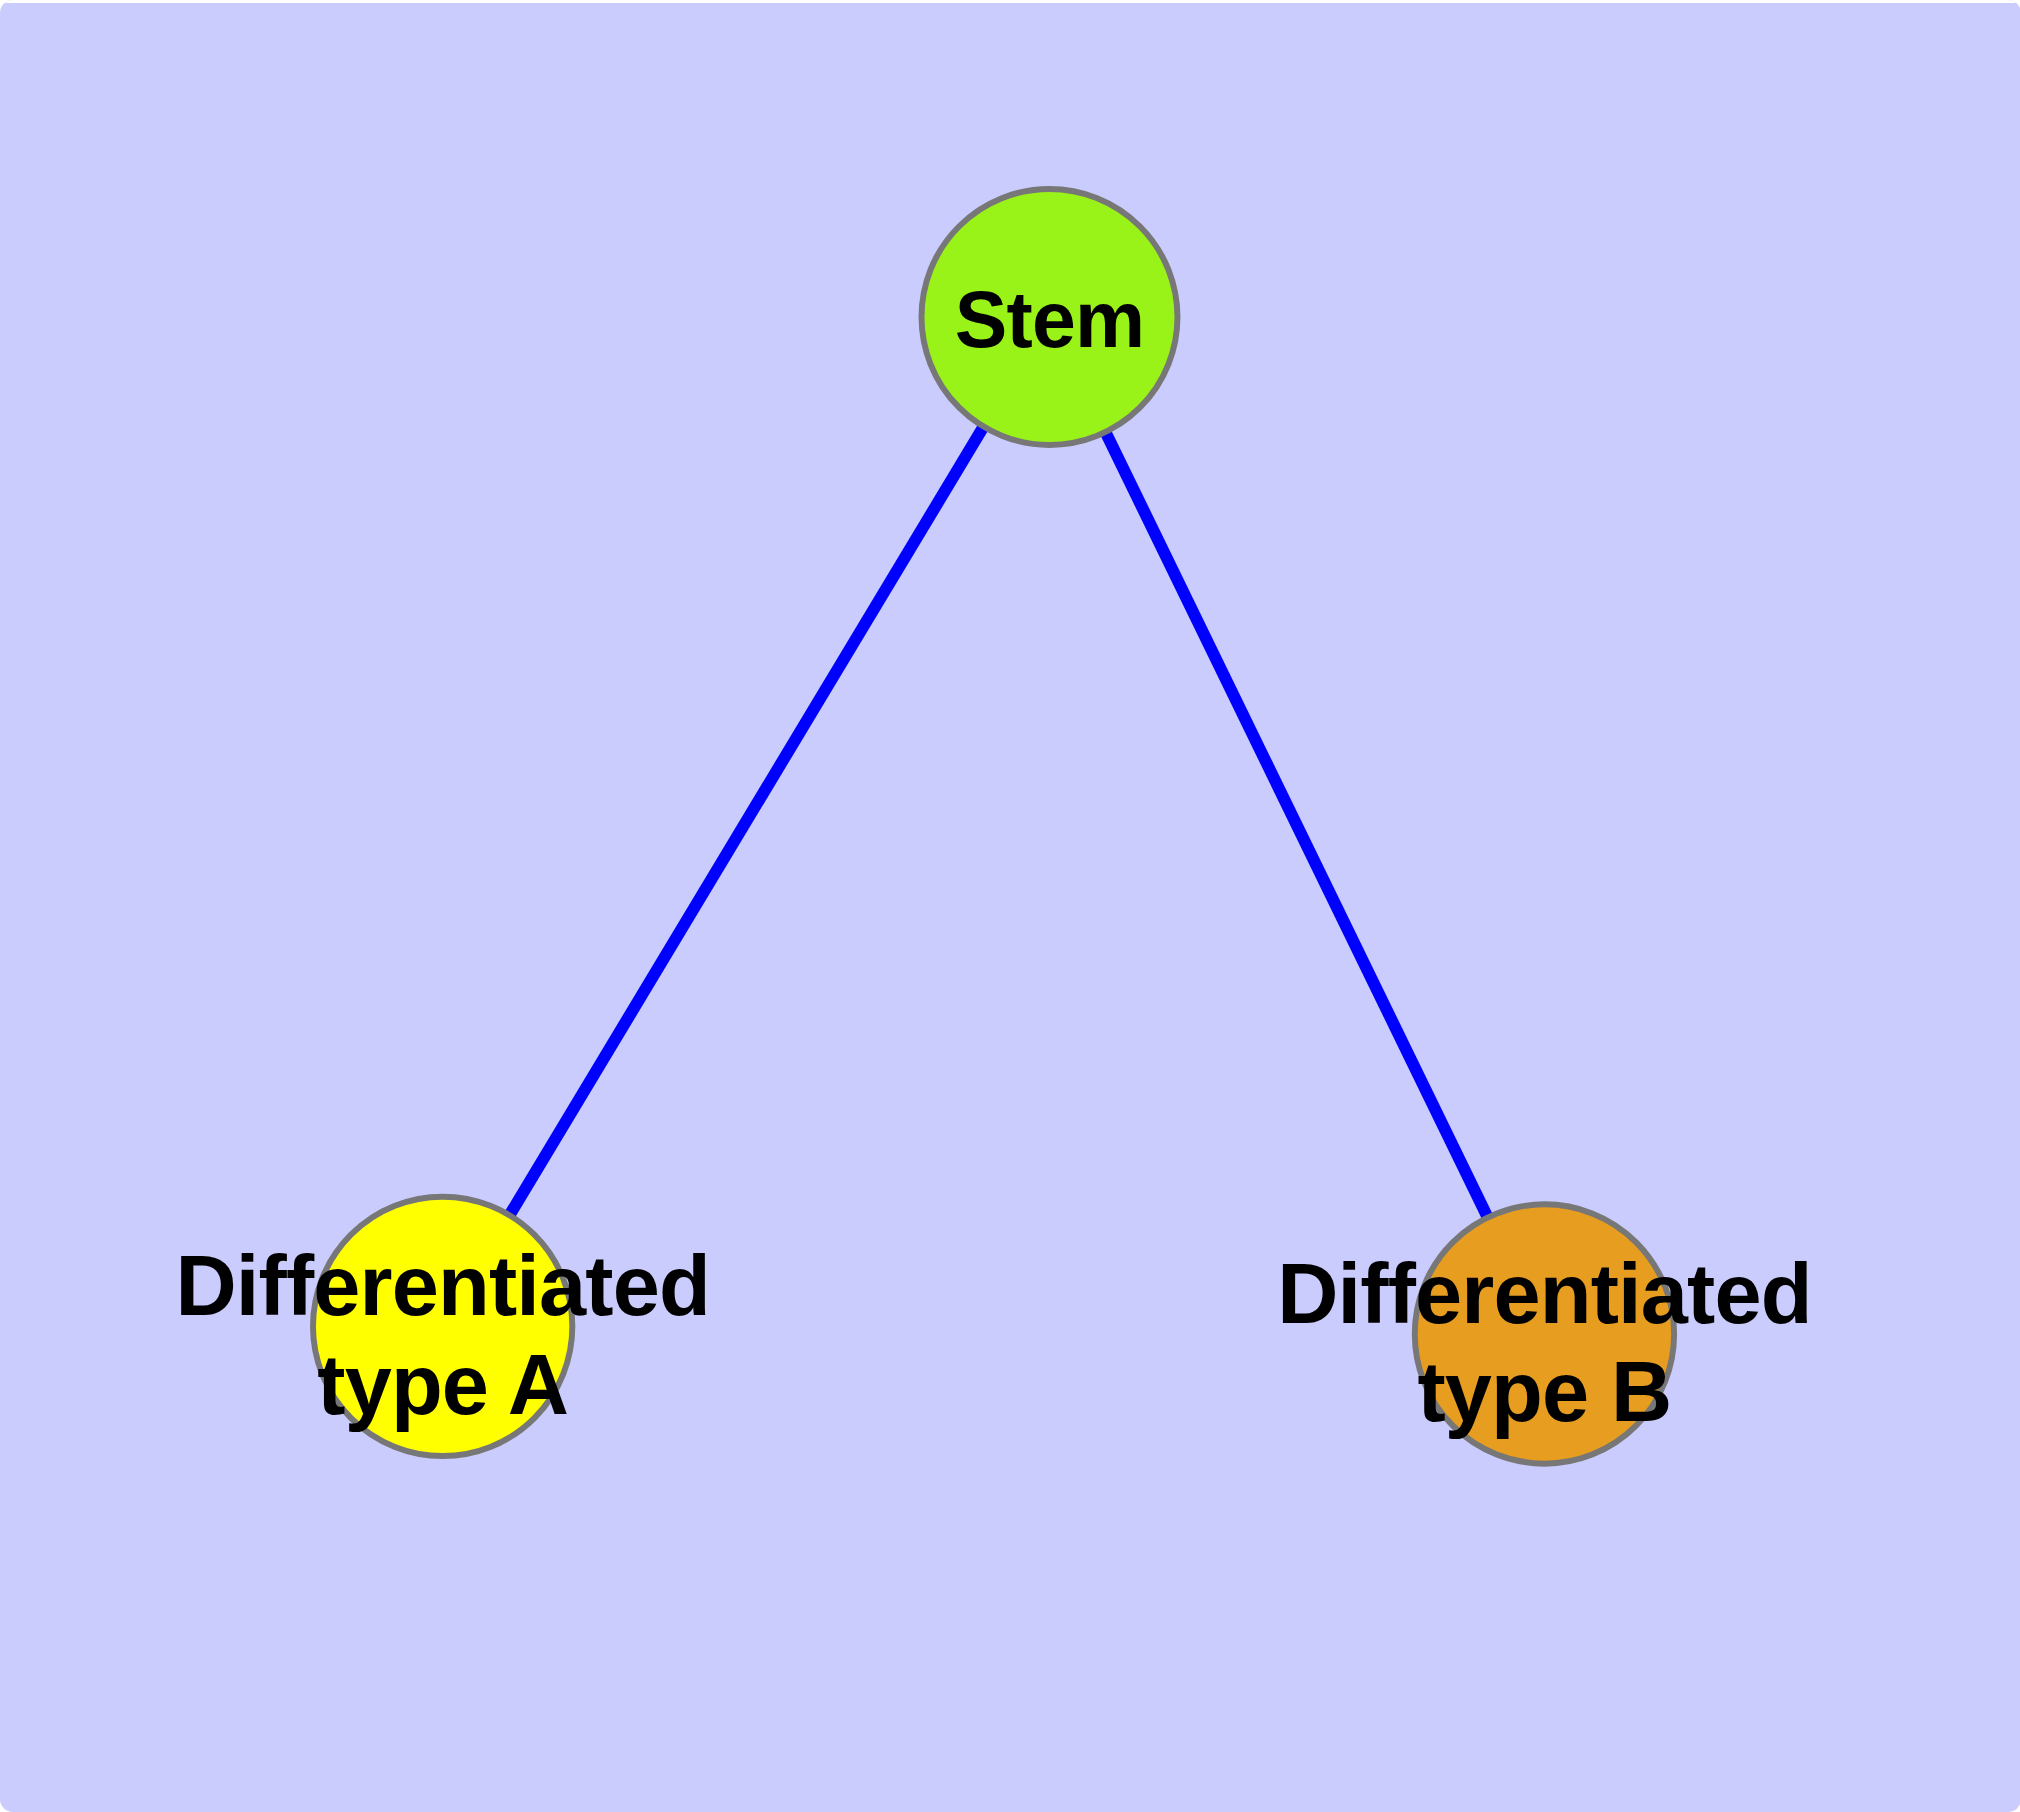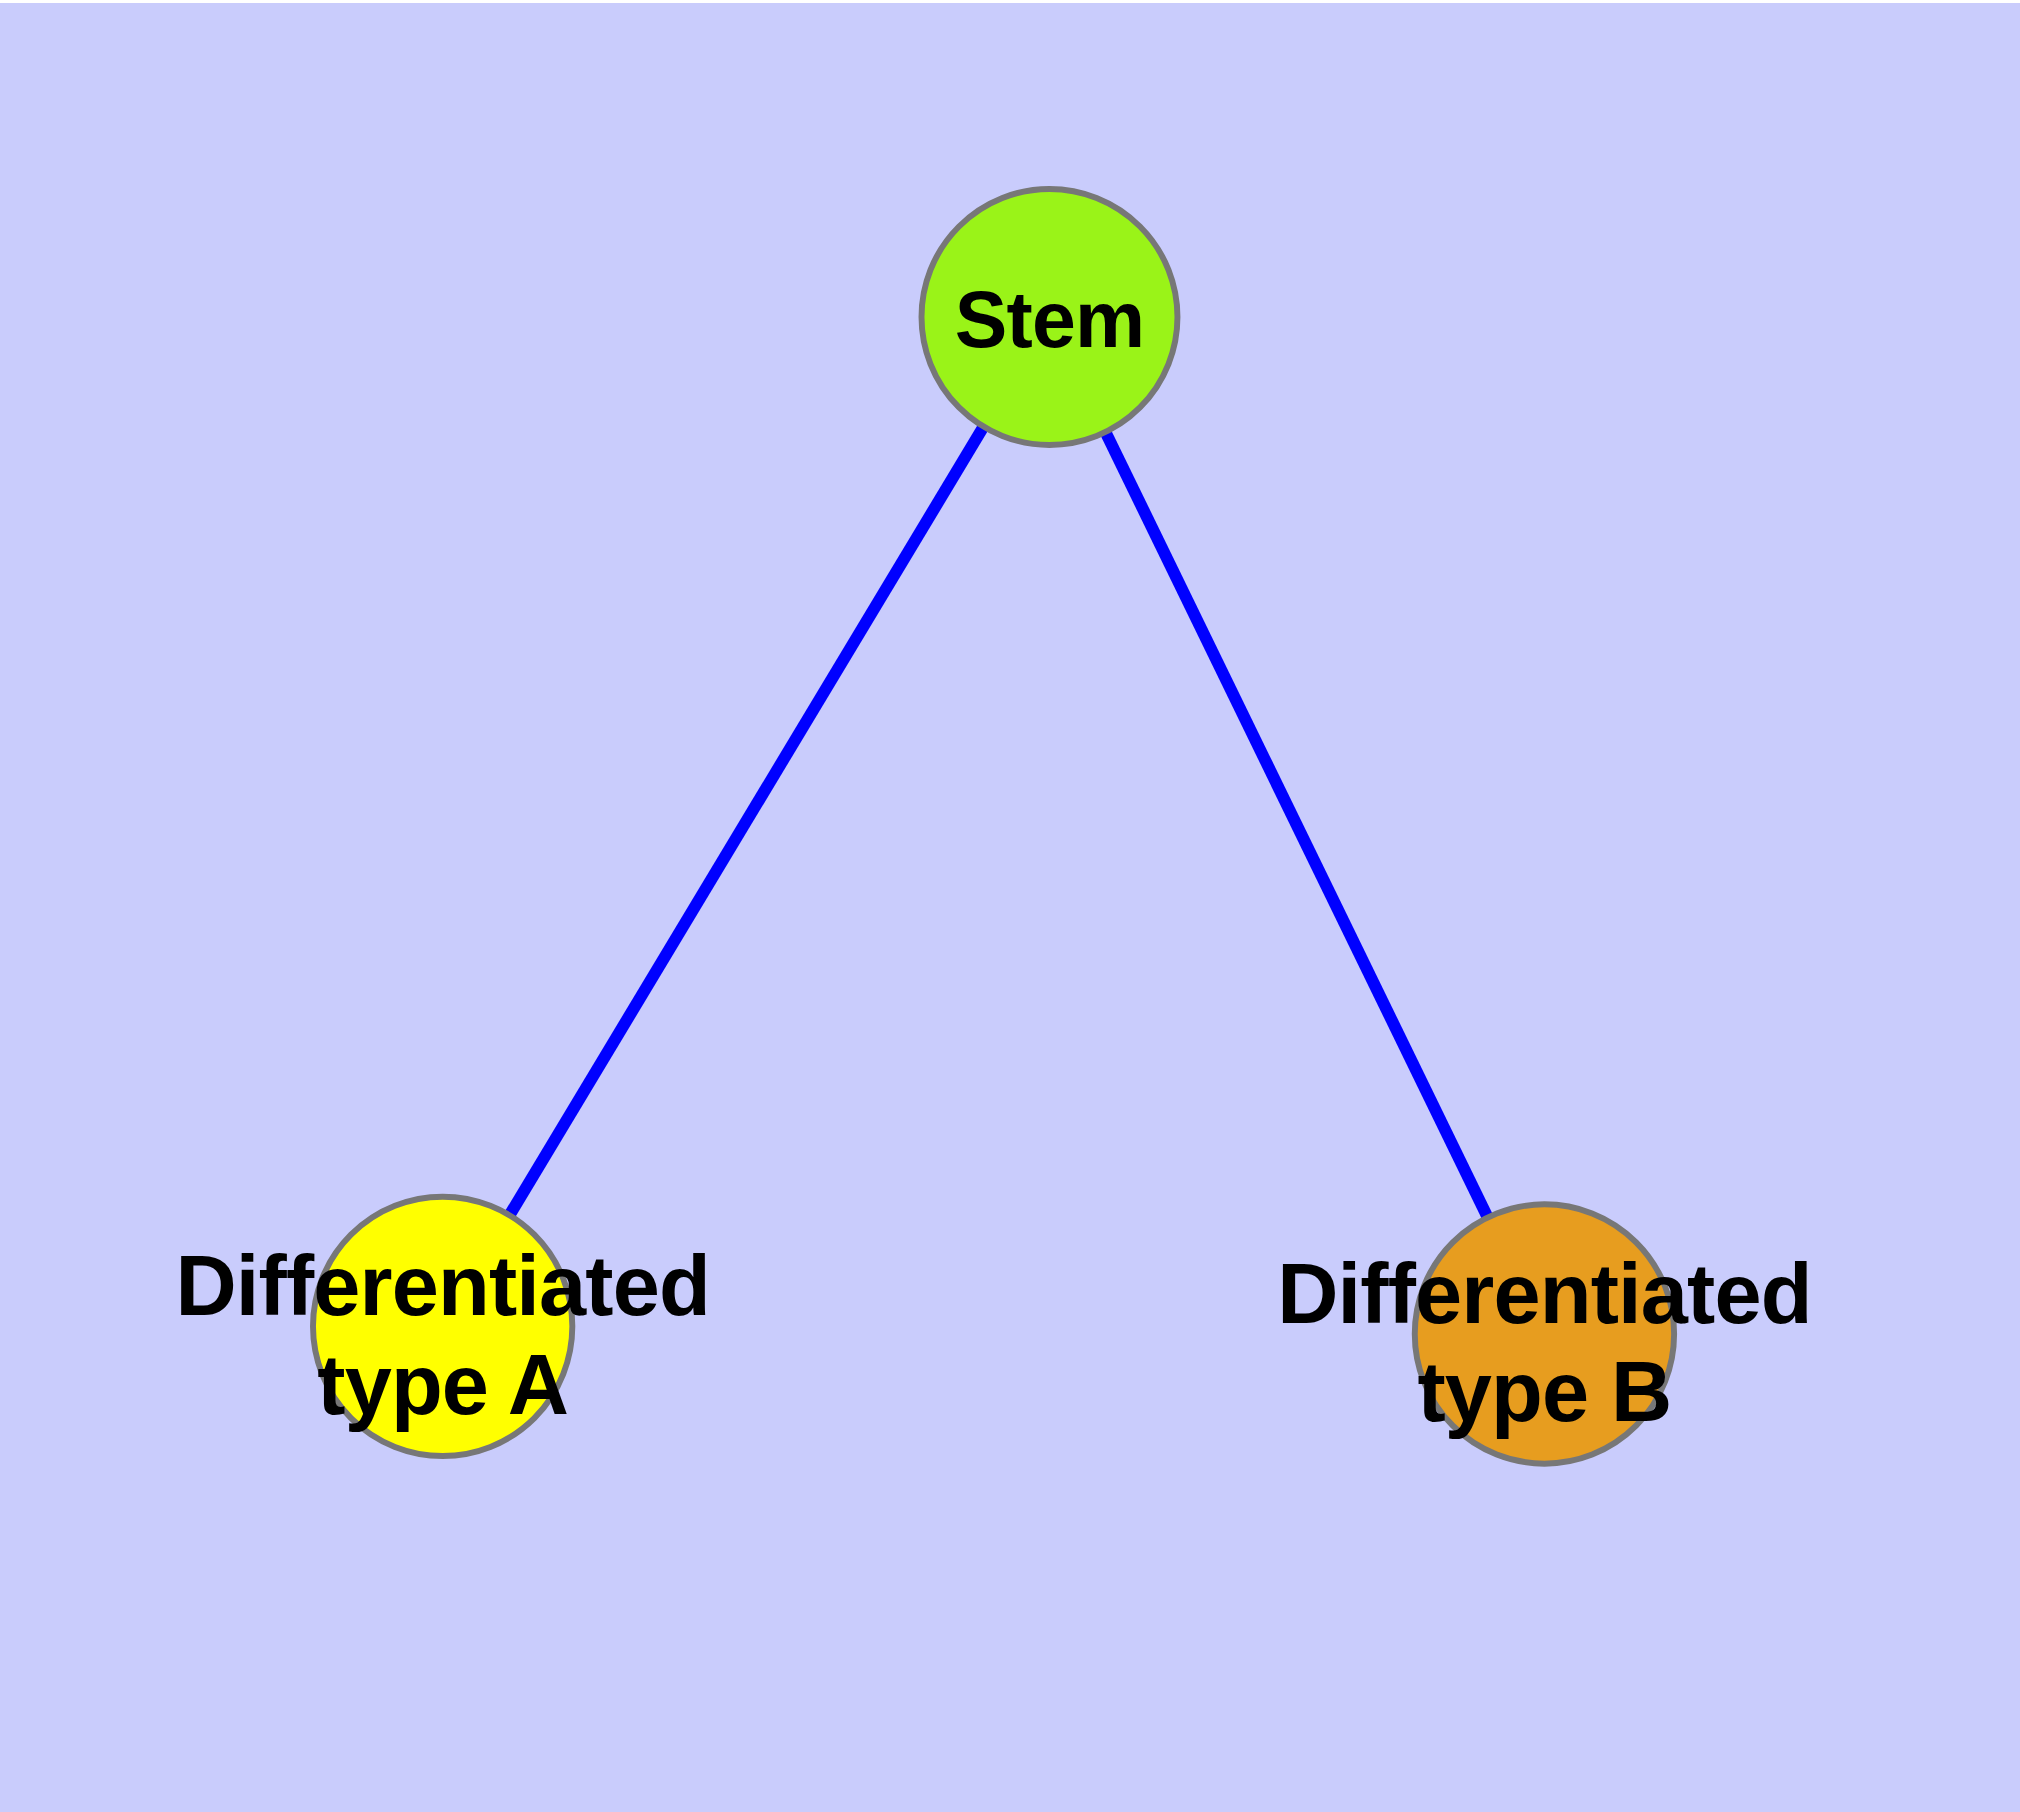--- a/index.html
+++ b/index.html
@@ -6,20 +6,21 @@
   html, body {
     margin: 0;
     padding: 0;
   }
   .canvas {
     position: relative;
     width: 2021px;
     height: 1812px;
     overflow: hidden;
     font-family: "Liberation Sans", "DejaVu Sans", sans-serif;
+    border-radius: 13px;
   }
   .top-strip {
     position: absolute;
     top: 0; left: 0;
     width: 100%;
     height: 2.5px;
     background: #ffffff;
   }
   svg.graph {
     position: absolute;

